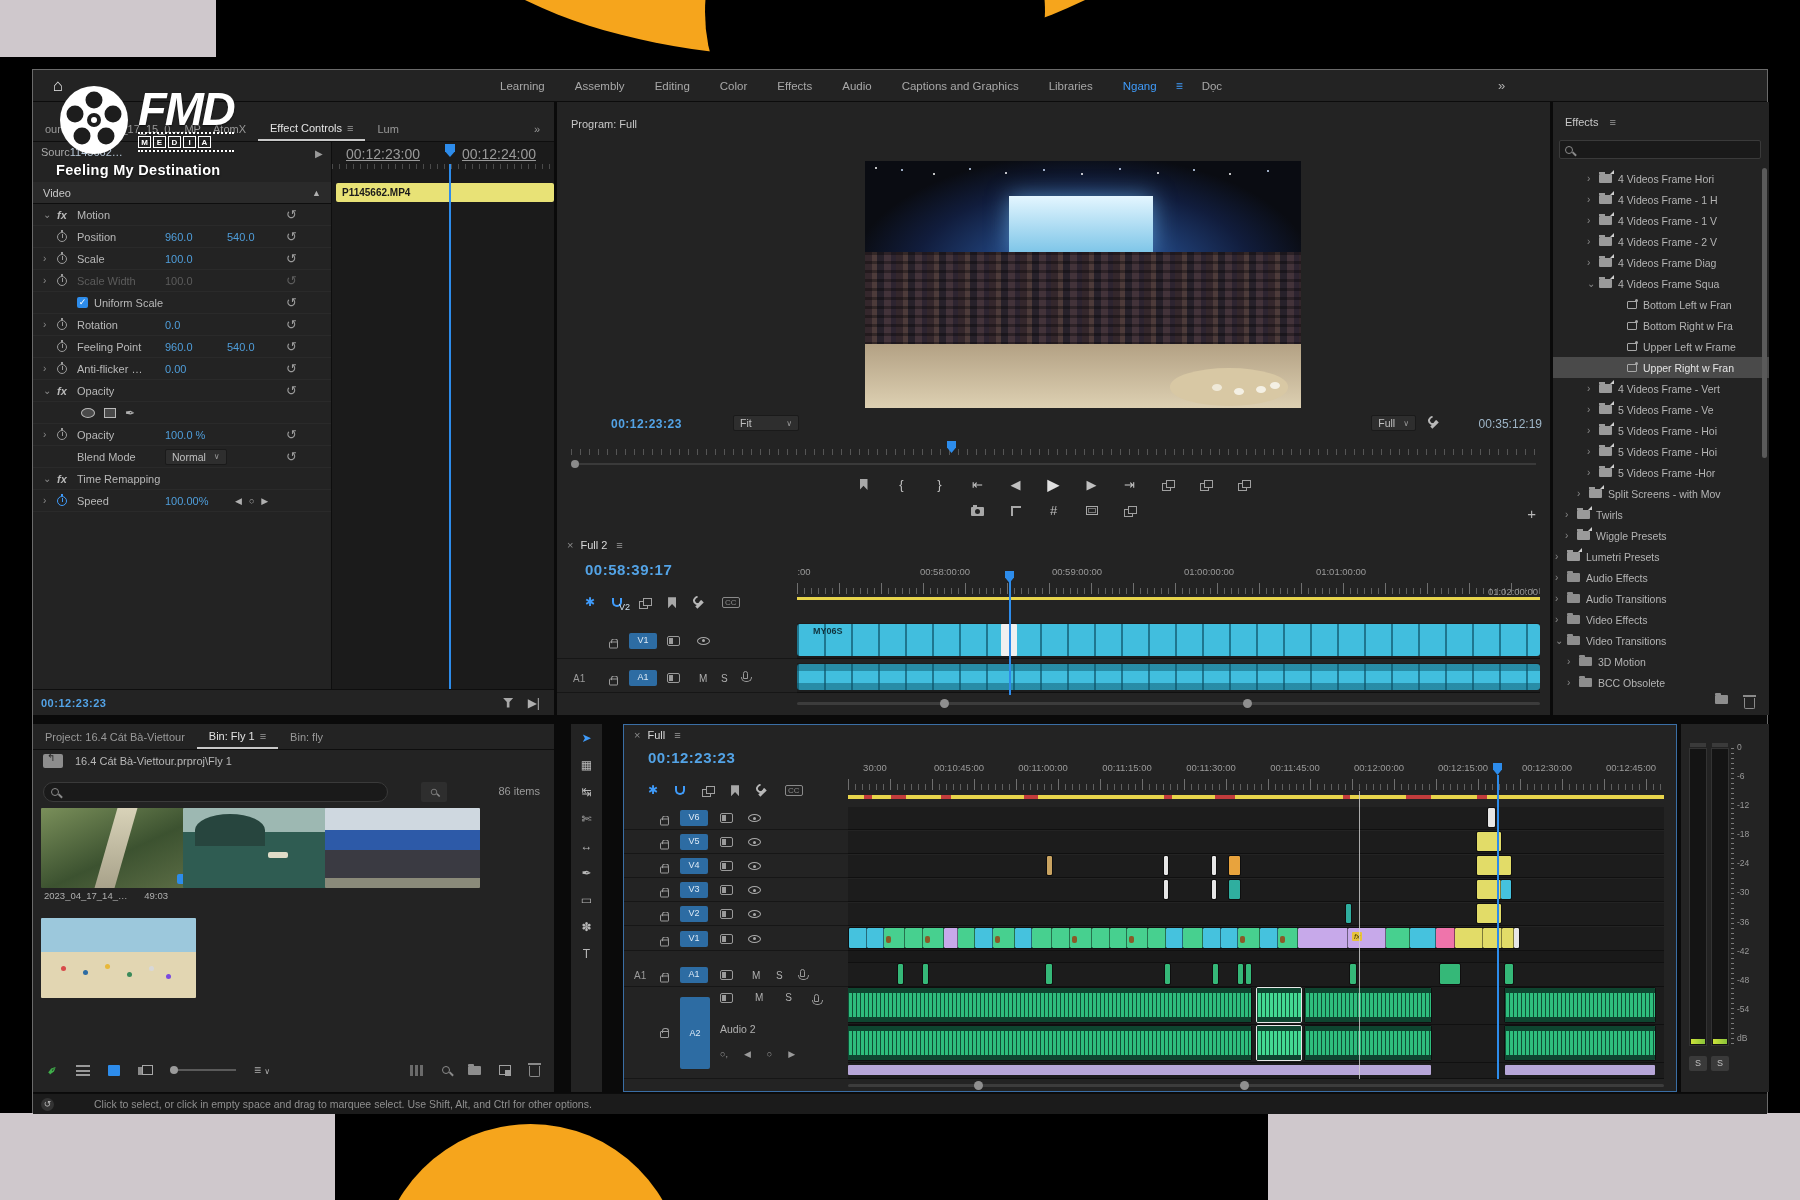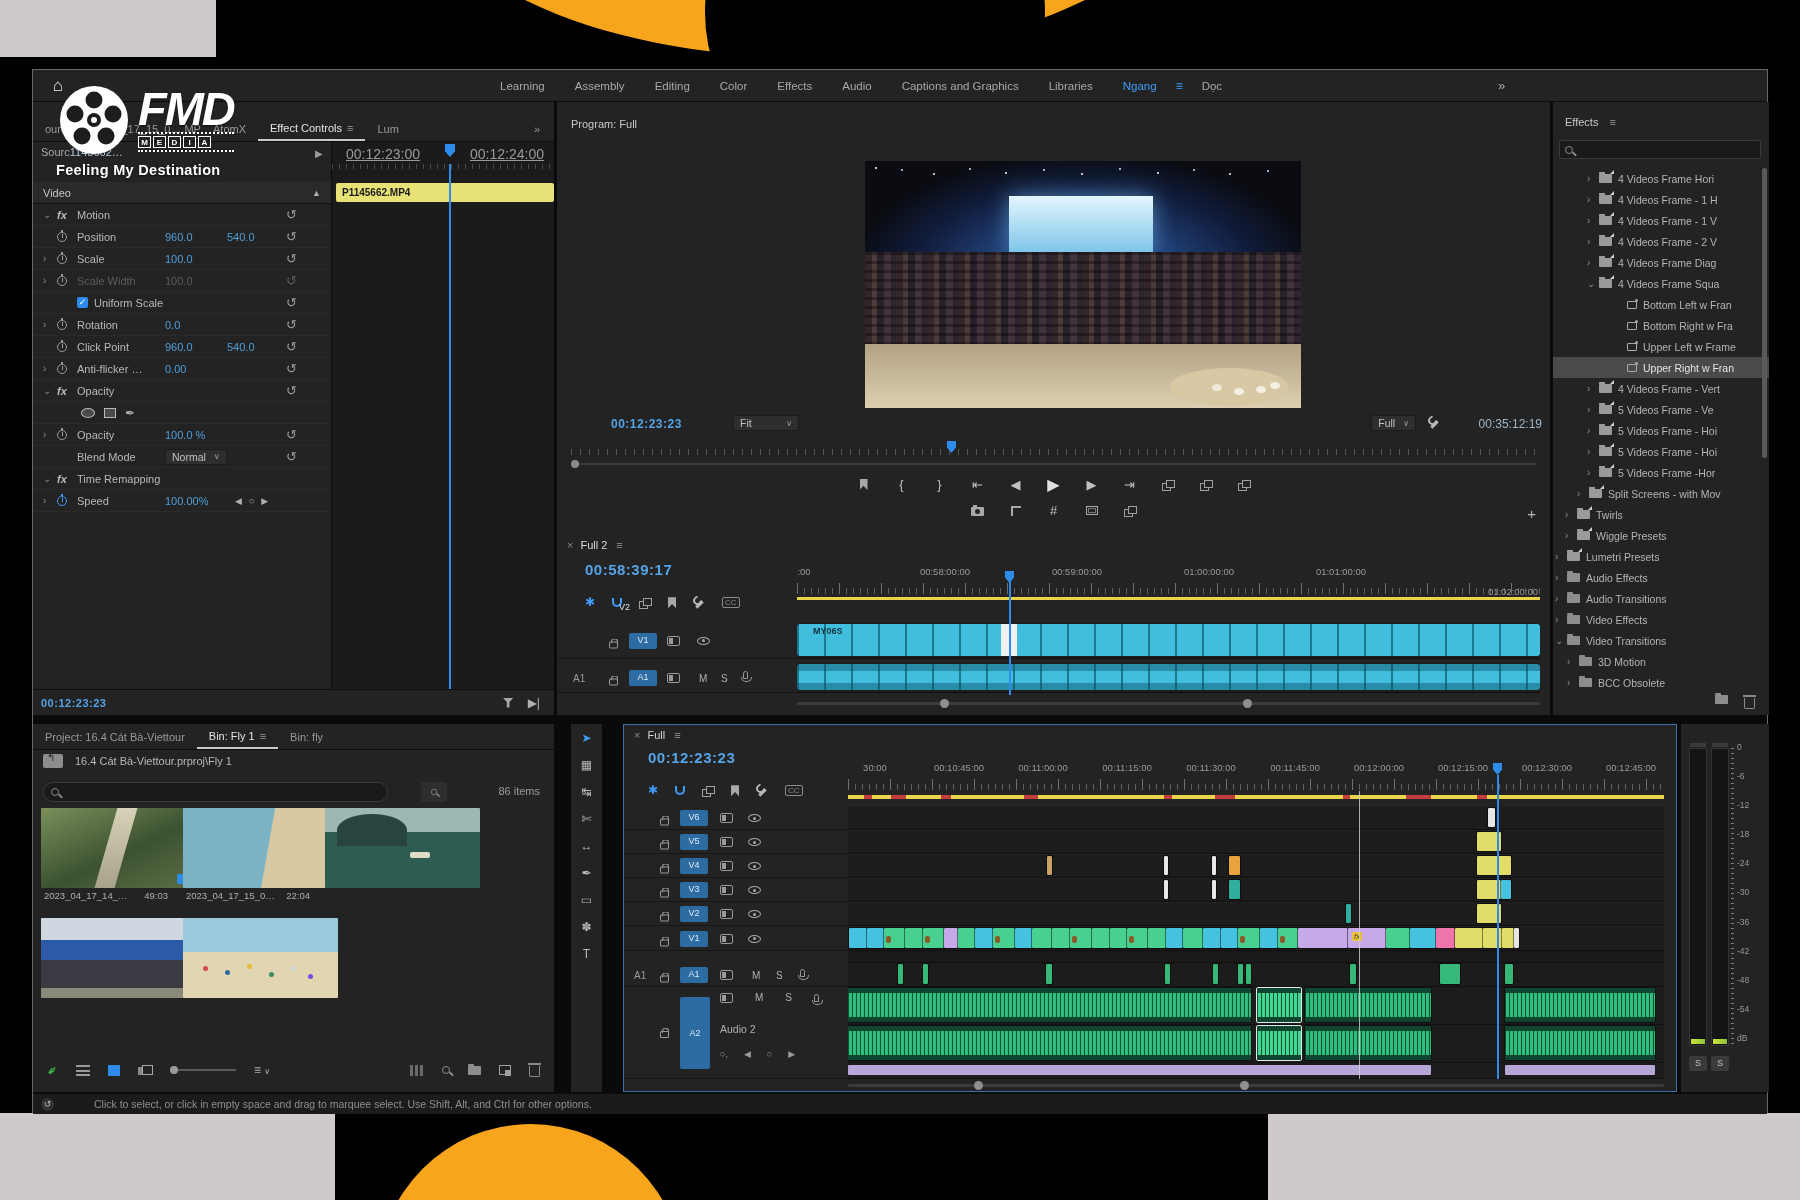--- a/index.html
+++ b/index.html
@@ -435,21 +435,21 @@
           </span>
           <span class="lab">Rotation</span>
           <span class="v1c val">0.0</span>
           <span class="reset">↺</span>
         </div>
         <div class="ec-row">
           <span class="chev"></span>
           <span class="swc">
             <span class="ic ic-sw"></span>
           </span>
-          <span class="lab">Click Point</span>
+          <span class="lab">Feeling Point</span>
           <span class="v1c val">960.0</span>
           <span class="v2c val">540.0</span>
           <span class="reset">↺</span>
         </div>
         <div class="ec-row">
           <span class="chev">›</span>
           <span class="swc">
             <span class="ic ic-sw"></span>
           </span>
           <span class="lab">Anti-flicker …</span>
@@ -503,21 +503,21 @@
           <span class="v1c val">100.00%</span>
           <span class="navk">
             <span>◀</span>
             <span>○</span>
             <span>▶</span>
           </span>
         </div>
       </div>
     <div id="ec-lane">
       <span class="lane-tc" style="left:14px">00:12:23:00</span>
-      <span class="lane-tc" style="left:138px">00:12:24:00</span>
+      <span class="lane-tc" style="left:130px">00:12:24:00</span>
       <div class="lane-ticks"></div>
       <div id="ec-clipbar">P1145662.MP4</div>
       <div id="ec-playhead" style="left: 117px;"></div>
       <div id="ec-ph-pin" style="left: 113px;"></div>
     </div>
     <div id="ec-bottom">
       <span class="tc-blue">00:12:23:23</span>
       <span id="ec-bottom-icons">
         <span class="ic ic-funnel"></span>
         <span class="glyph">▶|</span>
@@ -827,27 +827,20 @@
       </div>
     <div id="pr-count">86 items</div>
     <div id="pr-grid">
         <div class="card">
           <div class="thumb th1">
             <span class="thumb-badge"></span>
           </div>
           <div class="lbl">
             <span>2023_04_17_14_…</span>
             <span>49:03</span>
-          </div>
-        </div>
-        <div class="card">
-          <div class="thumb th3"></div>
-          <div class="lbl">
-            <span>2023_04_17_15_0…</span>
-            <span>22:04</span>
           </div>
         </div>
         <div class="card">
           <div class="thumb th4"></div>
           <div class="lbl"></div>
         </div>
         <div class="card">
           <div class="thumb th5"></div>
           <div class="lbl"></div>
         </div>

